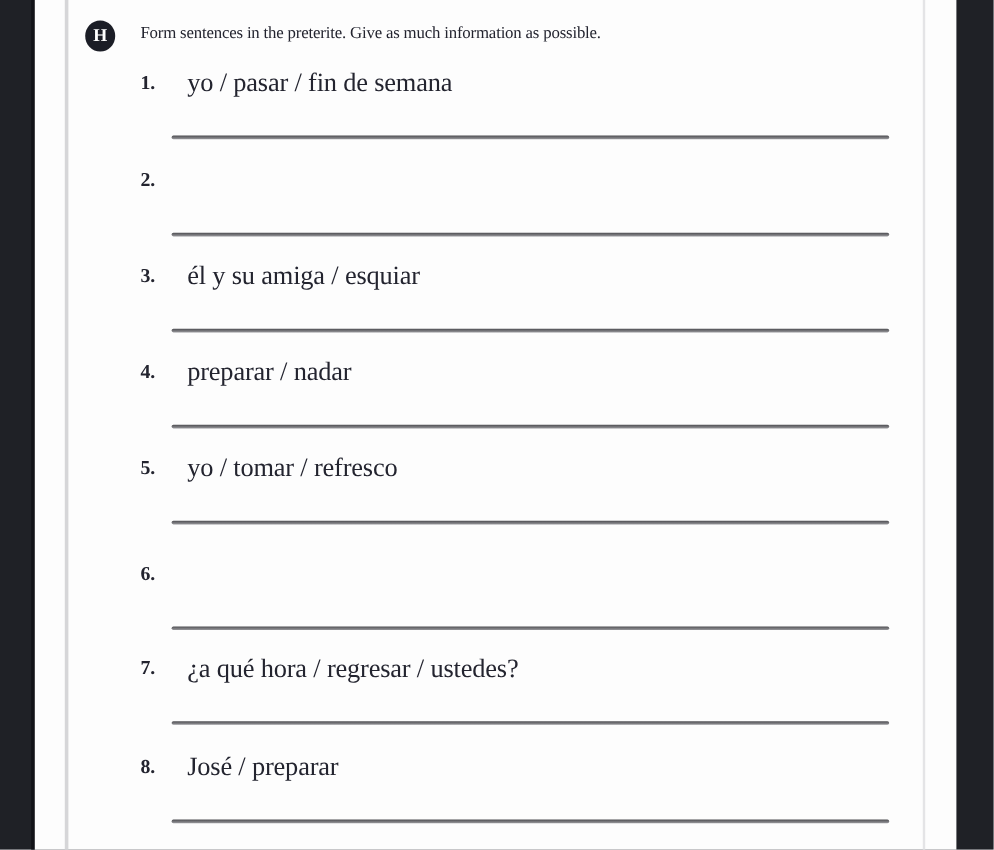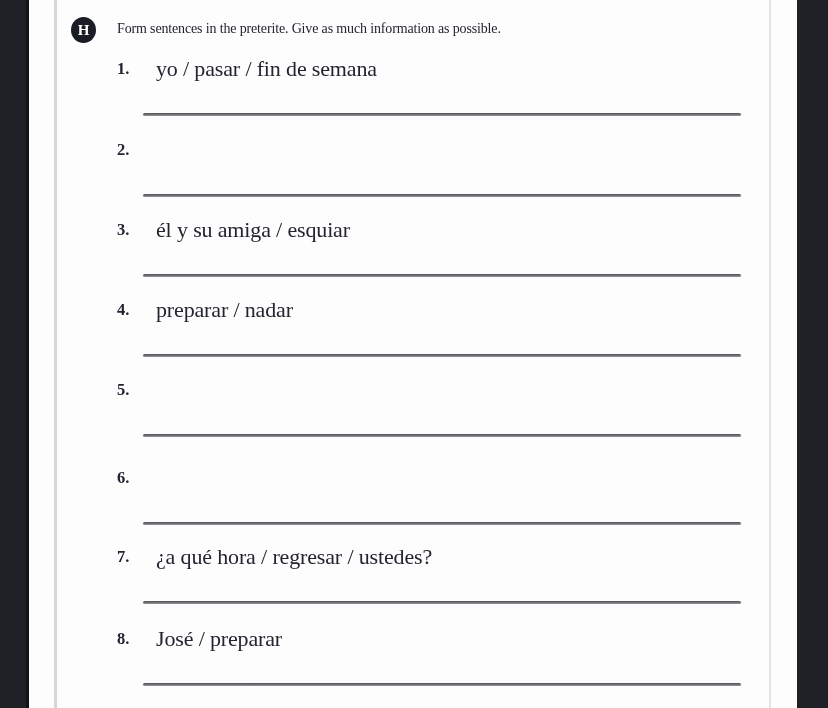--- a/index.html
+++ b/index.html
@@ -100,20 +100,21 @@
   </div>
 
   <div class="item">
     <span class="num">4.</span>
     <span class="prompt">preparar / nadar</span>
     <div class="answer-line"></div>
   </div>
 
   <div class="item">
     <span class="num">5.</span>
+    <span class="prompt">yo / tomar / refresco</span>
     <div class="answer-line"></div>
   </div>
 
   <div class="item">
     <span class="num">6.</span>
     <div class="answer-line"></div>
   </div>
 
   <div class="item">
     <span class="num">7.</span>

